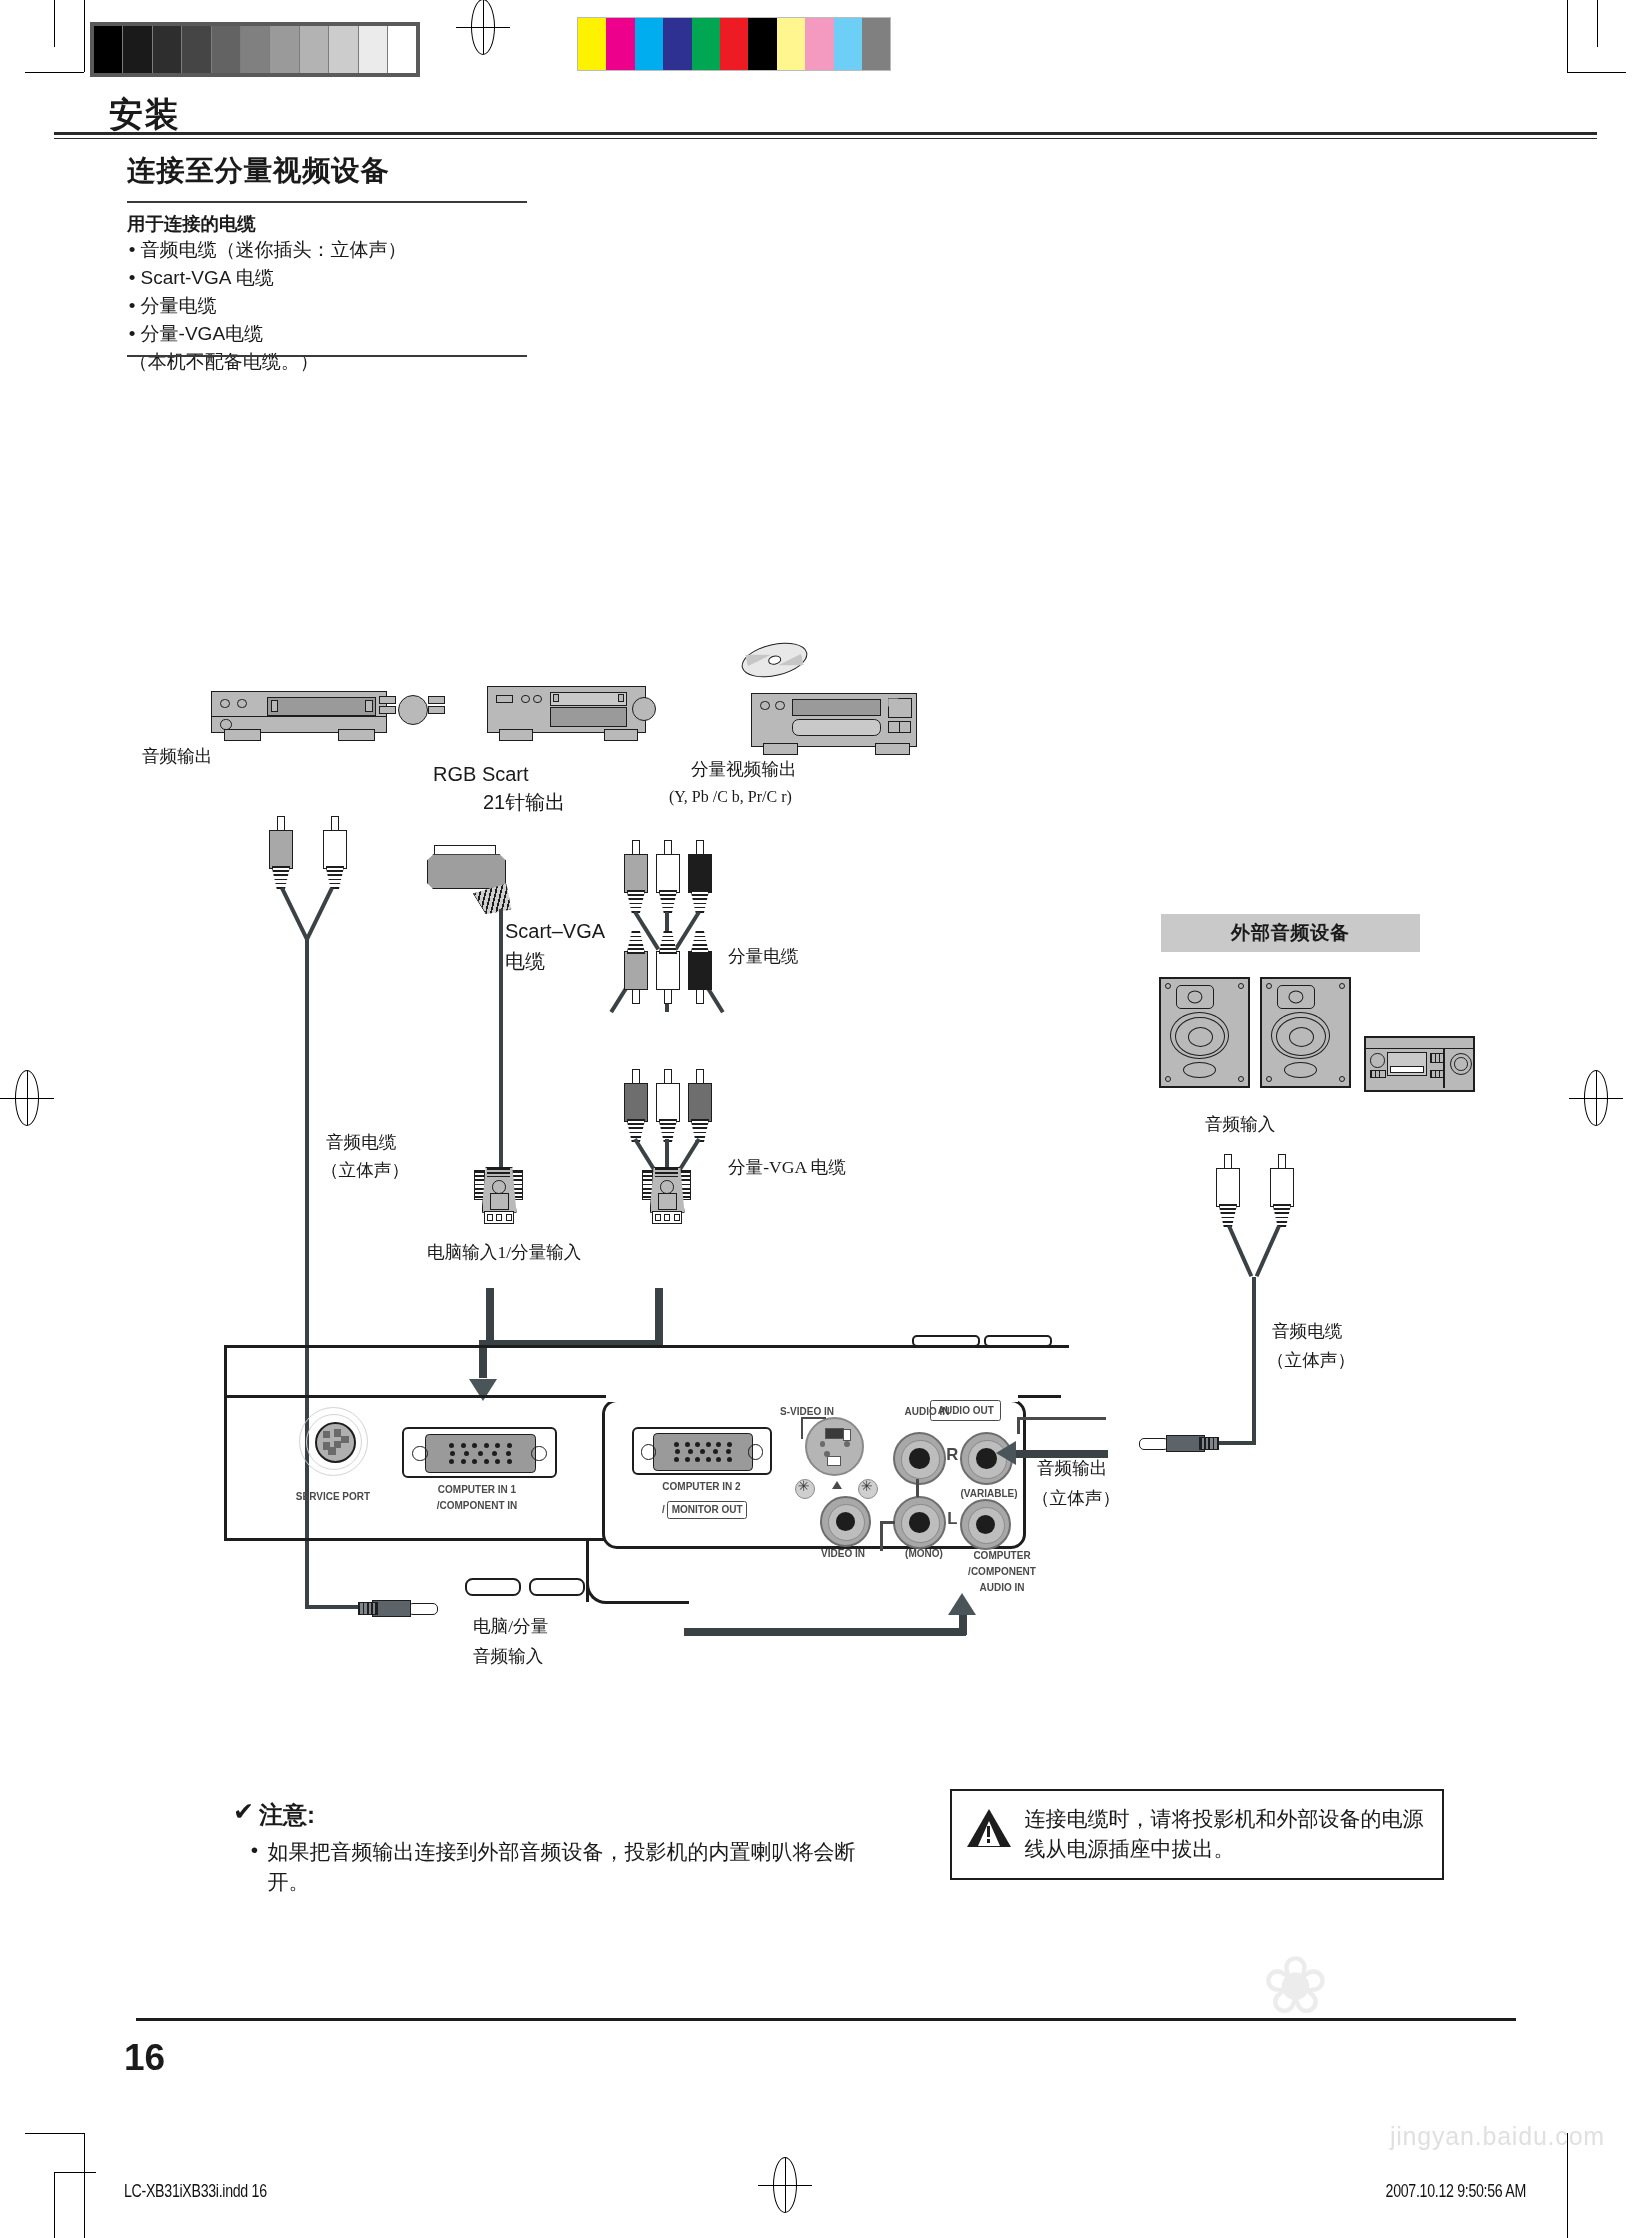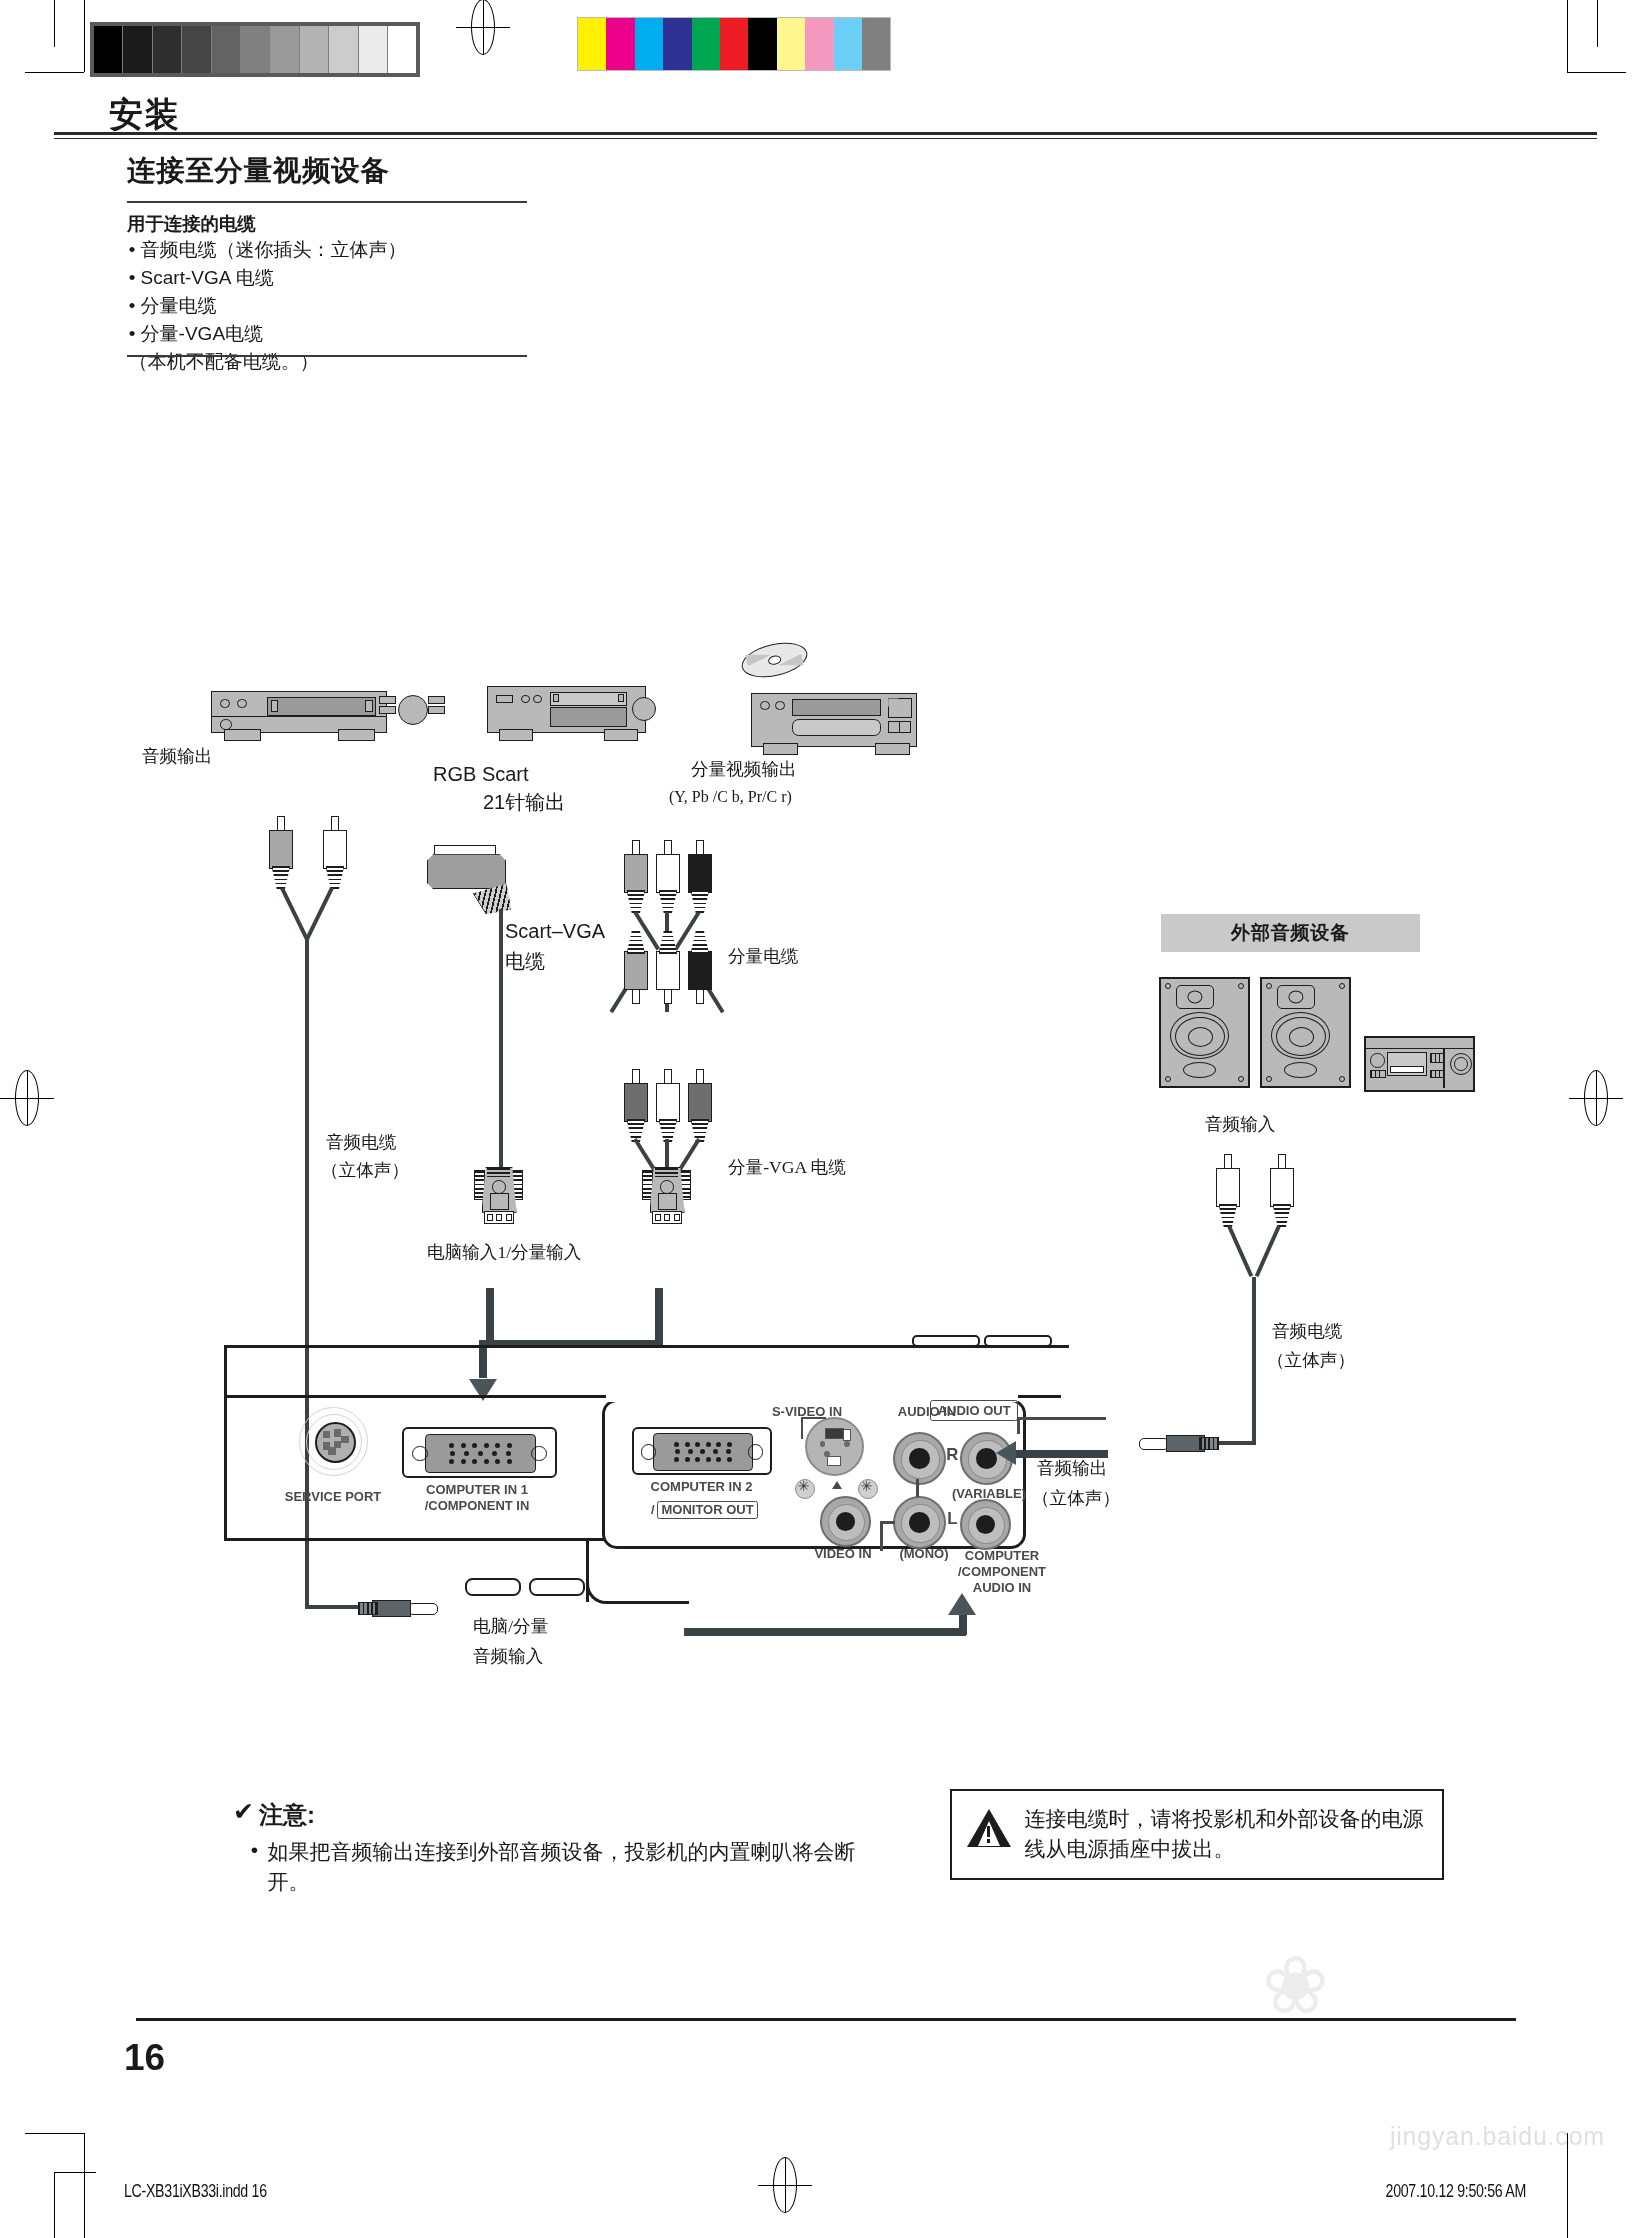--- a/index.html
+++ b/index.html
@@ -108,21 +108,21 @@
   .spk .pr{position:absolute;left:25%;top:78%;width:36%;height:13%;border:1.7px solid #1d1d1d;border-radius:50%;}
   .spk i{position:absolute;width:4.2px;height:4.2px;border:0.8px solid #1d1d1d;border-radius:50%;}
 
   .amp{position:absolute;background:#b9b9b9;border:2.5px solid #1d1d1d;}
   .amp .disp{position:absolute;background:#c9c9c9;border:1.7px solid #1d1d1d;}
   .amp .kn{position:absolute;border:1.7px solid #1d1d1d;border-radius:50%;}
 
   
   .tp-rule{position:absolute;background:#1d1d1d;}
   .tp-box{position:absolute;border:3.3px solid #1d1d1d;border-radius:15px;background:#fff;}
-  .tp-lbl{position:absolute;font-weight:bold;font-size:13px;letter-spacing:0px;color:#4a4a4a;text-align:center;line-height:16px;white-space:nowrap;}
+  .tp-lbl{position:absolute;font-weight:bold;font-size:10px;letter-spacing:0px;color:#4a4a4a;text-align:center;line-height:16px;white-space:nowrap;}
   .tp-lbl.boxed{border:1.7px solid #4a4a4a;padding:0.8px 4.2px;border-radius:2.5px;}
   .dsub{position:absolute;border:2.5px solid #1d1d1d;border-radius:5.9px;background:#fff;}
   .dsub .inner{position:absolute;left:14%;top:10%;width:72%;height:80%;background:#9a9a9a;border:1.7px solid #1d1d1d;border-radius:4.2px;}
   .dsub .hole{position:absolute;border:1.7px solid #1d1d1d;border-radius:50%;width:13.4px;height:13.4px;top:50%;margin-top:-6.7px;}
   .pins{position:absolute;left:18%;top:18%;width:64%;height:64%;display:flex;flex-direction:column;justify-content:space-around;}
   .pins div{display:flex;justify-content:space-around;}
   .pins b{display:block;width:5px;height:5px;background:#1d1d1d;border-radius:50%;}
   .jack{position:absolute;border:2.5px solid #6e6e6e;border-radius:50%;background:#a8a8a8;}
   .jack:before{content:"";position:absolute;left:13%;top:13%;width:74%;height:74%;border:1.7px solid #8a8a8a;border-radius:50%;background:#bdbdbd;}
   .jack:after{content:"";position:absolute;left:29%;top:29%;width:42%;height:42%;border-radius:50%;background:#1d1d1d;}

